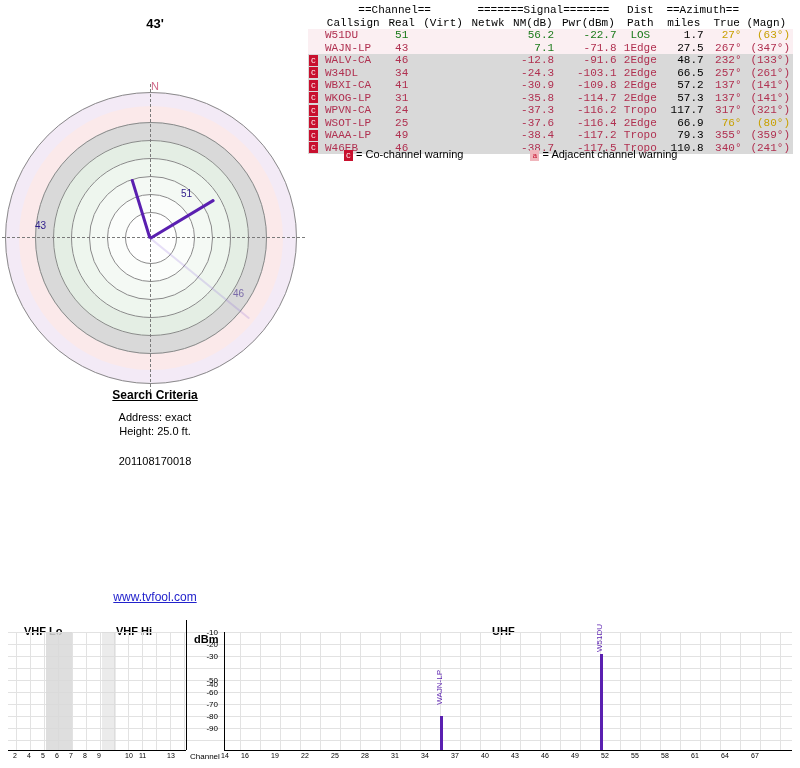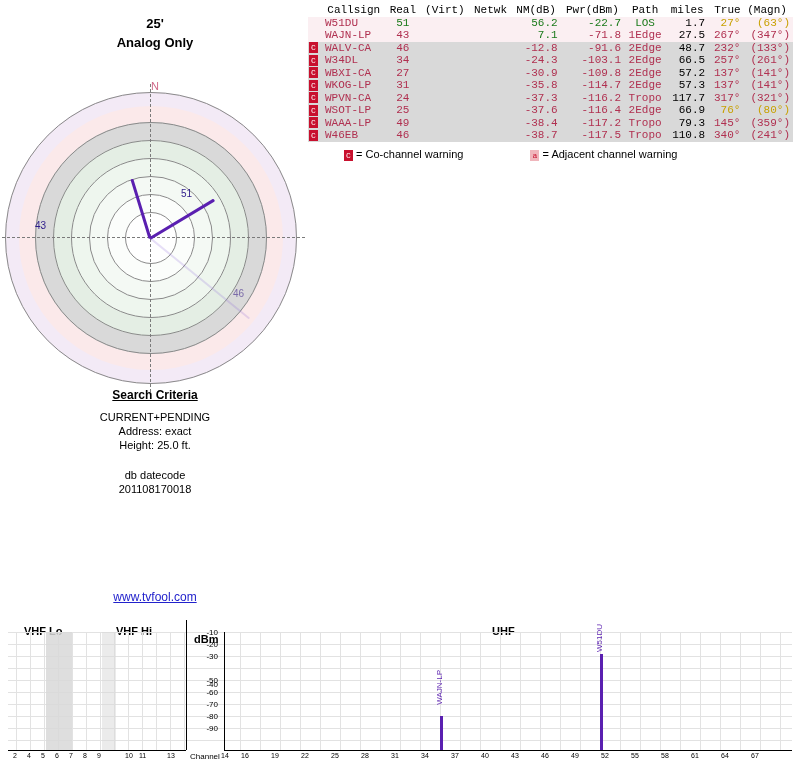--- a/index.html
+++ b/index.html
@@ -84,22 +84,21 @@
   .bar-lab{position:absolute;font-size:8px;color:#5a1fb0;
     font-family:"Liberation Sans", sans-serif;
     writing-mode:vertical-rl;transform:rotate(180deg);white-space:nowrap;}
   .chan-word{position:absolute;font-size:8px;font-family:"Liberation Sans", sans-serif;}
 </style>
 </head>
 <body>
 
 <div id="polar-panel">
   <div id="polar-title">
-    <div>25'</div>
-    <div>Analog Only</div>
+    <div>43'</div>
   </div>
   <div id="n-label">N</div>
 
   <div id="polar-wrap">
     <div class="ring r1"></div>
     <div class="ring r2"></div>
     <div class="ring r3"></div>
     <div class="ring r4"></div>
     <div class="ring r5"></div>
     <div class="ring r6"></div>
@@ -122,34 +121,39 @@
 
     <div class="spoke" style="left:145px;top:145px;width:75px;transform:rotate(-31deg);"></div>
     <div class="sp-label" style="left:176px;top:96px;">51</div>
 
     <div class="spoke-lt" style="left:145px;top:145px;width:128px;transform:rotate(39deg);opacity:.18;"></div>
     <div class="sp-label" style="left:228px;top:196px;color:#7a6aa8;">46</div>
   </div>
 
   <div id="criteria">
     <div class="hdr">Search Criteria</div>
-    <div class="line">CURRENT+PENDING</div>
     <div class="line">Address: exact</div>
     <div class="line">Height: 25.0 ft.</div>
     <div class="gap"></div>
-    <div class="line">db datecode</div>
     <div class="line">201108170018</div>
   </div>
 
   <div id="site-url">www.tvfool.com</div>
 </div>
 
 <div id="table-panel">
   <table class="sig">
     <tbody>
+        <tr>
+      <td class="wcell"></td>
+      <td colspan="3" class="grp">==Channel==</td>
+      <td colspan="3" class="grp">=======Signal=======</td>
+      <td class="grp">Dist</td>
+      <td colspan="2" class="grp">==Azimuth==</td>
+    </tr>
     <tr class="colhdr">
       <td class="wcell"></td>
       <td>Callsign</td>
       <td>Real</td>
       <td>(Virt)</td>
       <td>Netwk</td>
       <td>NM(dB)</td>
       <td>Pwr(dBm)</td>
       <td>Path</td>
       <td>miles</td>
@@ -206,21 +210,21 @@
       <td class="num" style="color:#b03050">-24.3</td>
       <td class="num" style="color:#b03050">-103.1</td>
       <td class="ctr" style="color:#b03050">2Edge</td>
       <td class="num">66.5</td>
       <td class="num" style="color:#b03050">257°</td>
       <td class="num" style="color:#b03050">(261°)</td>
     </tr>
     <tr class="rowG">
       <td class="wcell"><span class="warnbox">C</span></td>
       <td style="color:#b03050">WBXI-CA</td>
-      <td class="ctr" style="color:#b03050">27</td>
+      <td class="ctr" style="color:#b03050">41</td>
       <td></td>
       <td></td>
       <td class="num" style="color:#b03050">-30.9</td>
       <td class="num" style="color:#b03050">-109.8</td>
       <td class="ctr" style="color:#b03050">2Edge</td>
       <td class="num">57.2</td>
       <td class="num" style="color:#b03050">137°</td>
       <td class="num" style="color:#b03050">(141°)</td>
     </tr>
     <tr class="rowG">
@@ -265,21 +269,21 @@
     <tr class="rowG">
       <td class="wcell"><span class="warnbox">C</span></td>
       <td style="color:#b03050">WAAA-LP</td>
       <td class="ctr" style="color:#b03050">49</td>
       <td></td>
       <td></td>
       <td class="num" style="color:#b03050">-38.4</td>
       <td class="num" style="color:#b03050">-117.2</td>
       <td class="ctr" style="color:#b03050">Tropo</td>
       <td class="num">79.3</td>
-      <td class="num" style="color:#b03050">145°</td>
+      <td class="num" style="color:#b03050">355°</td>
       <td class="num" style="color:#b03050">(359°)</td>
     </tr>
     <tr class="rowG">
       <td class="wcell"><span class="warnbox">C</span></td>
       <td style="color:#b03050">W46EB</td>
       <td class="ctr" style="color:#b03050">46</td>
       <td></td>
       <td></td>
       <td class="num" style="color:#b03050">-38.7</td>
       <td class="num" style="color:#b03050">-117.5</td>

